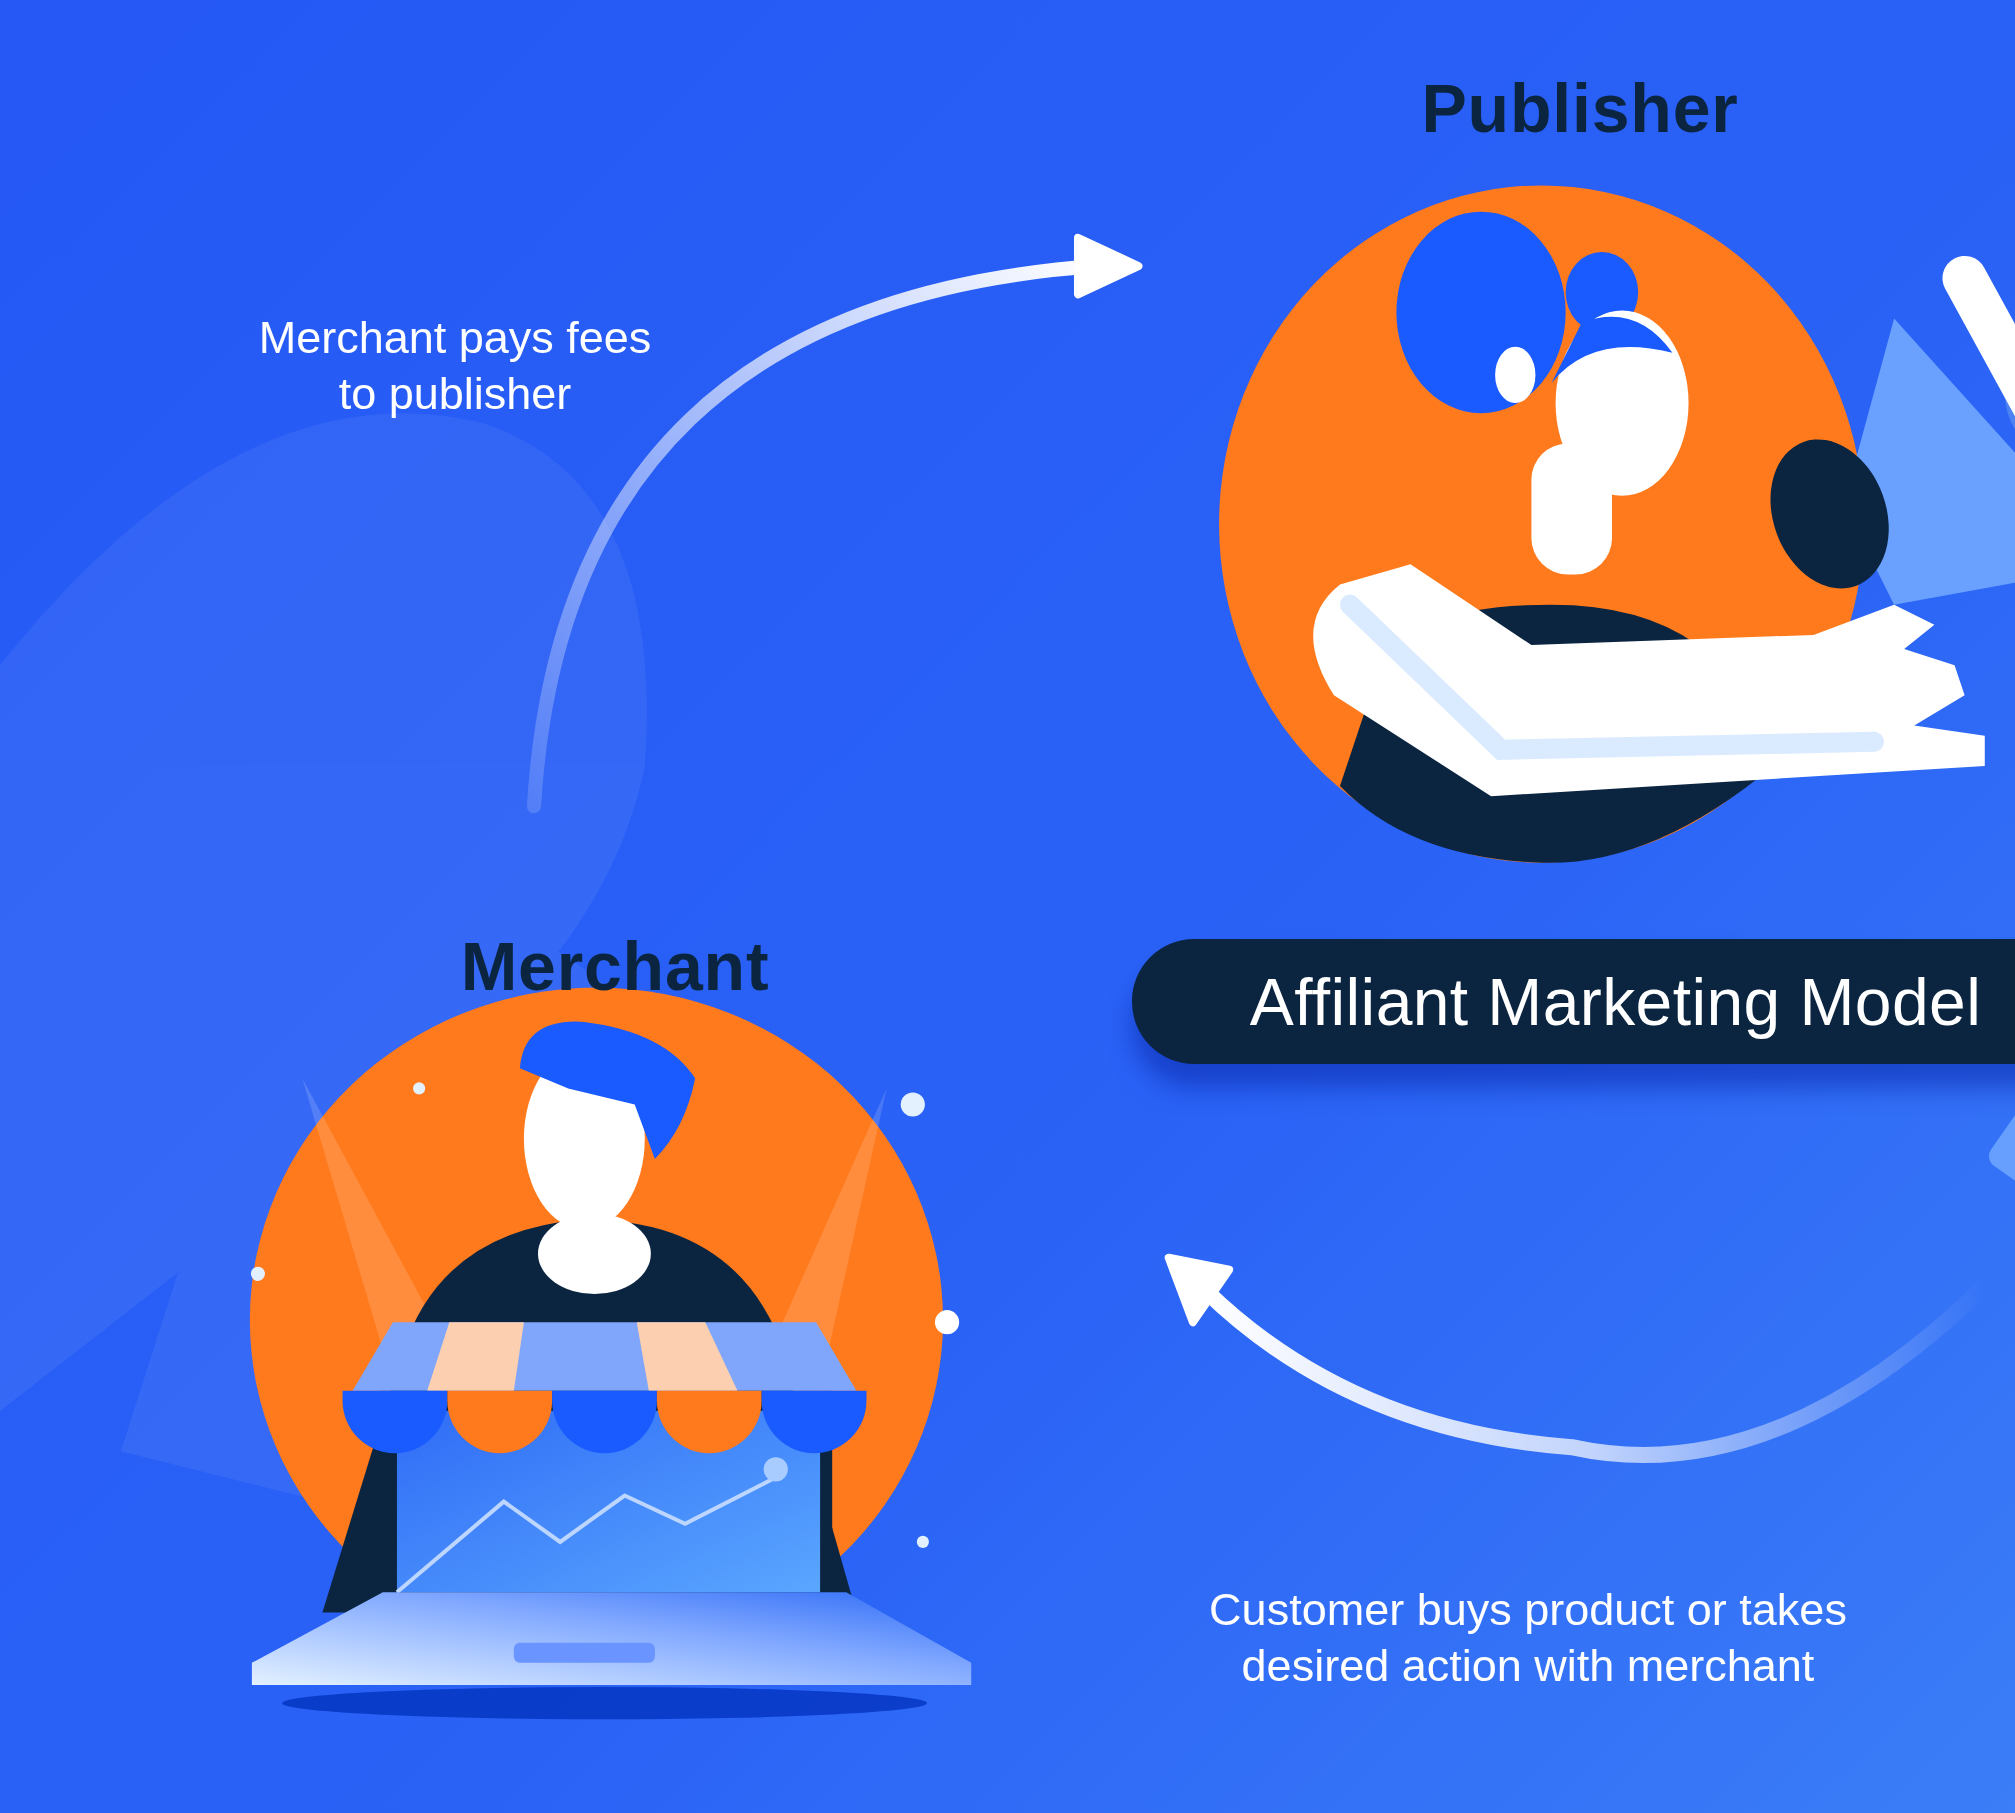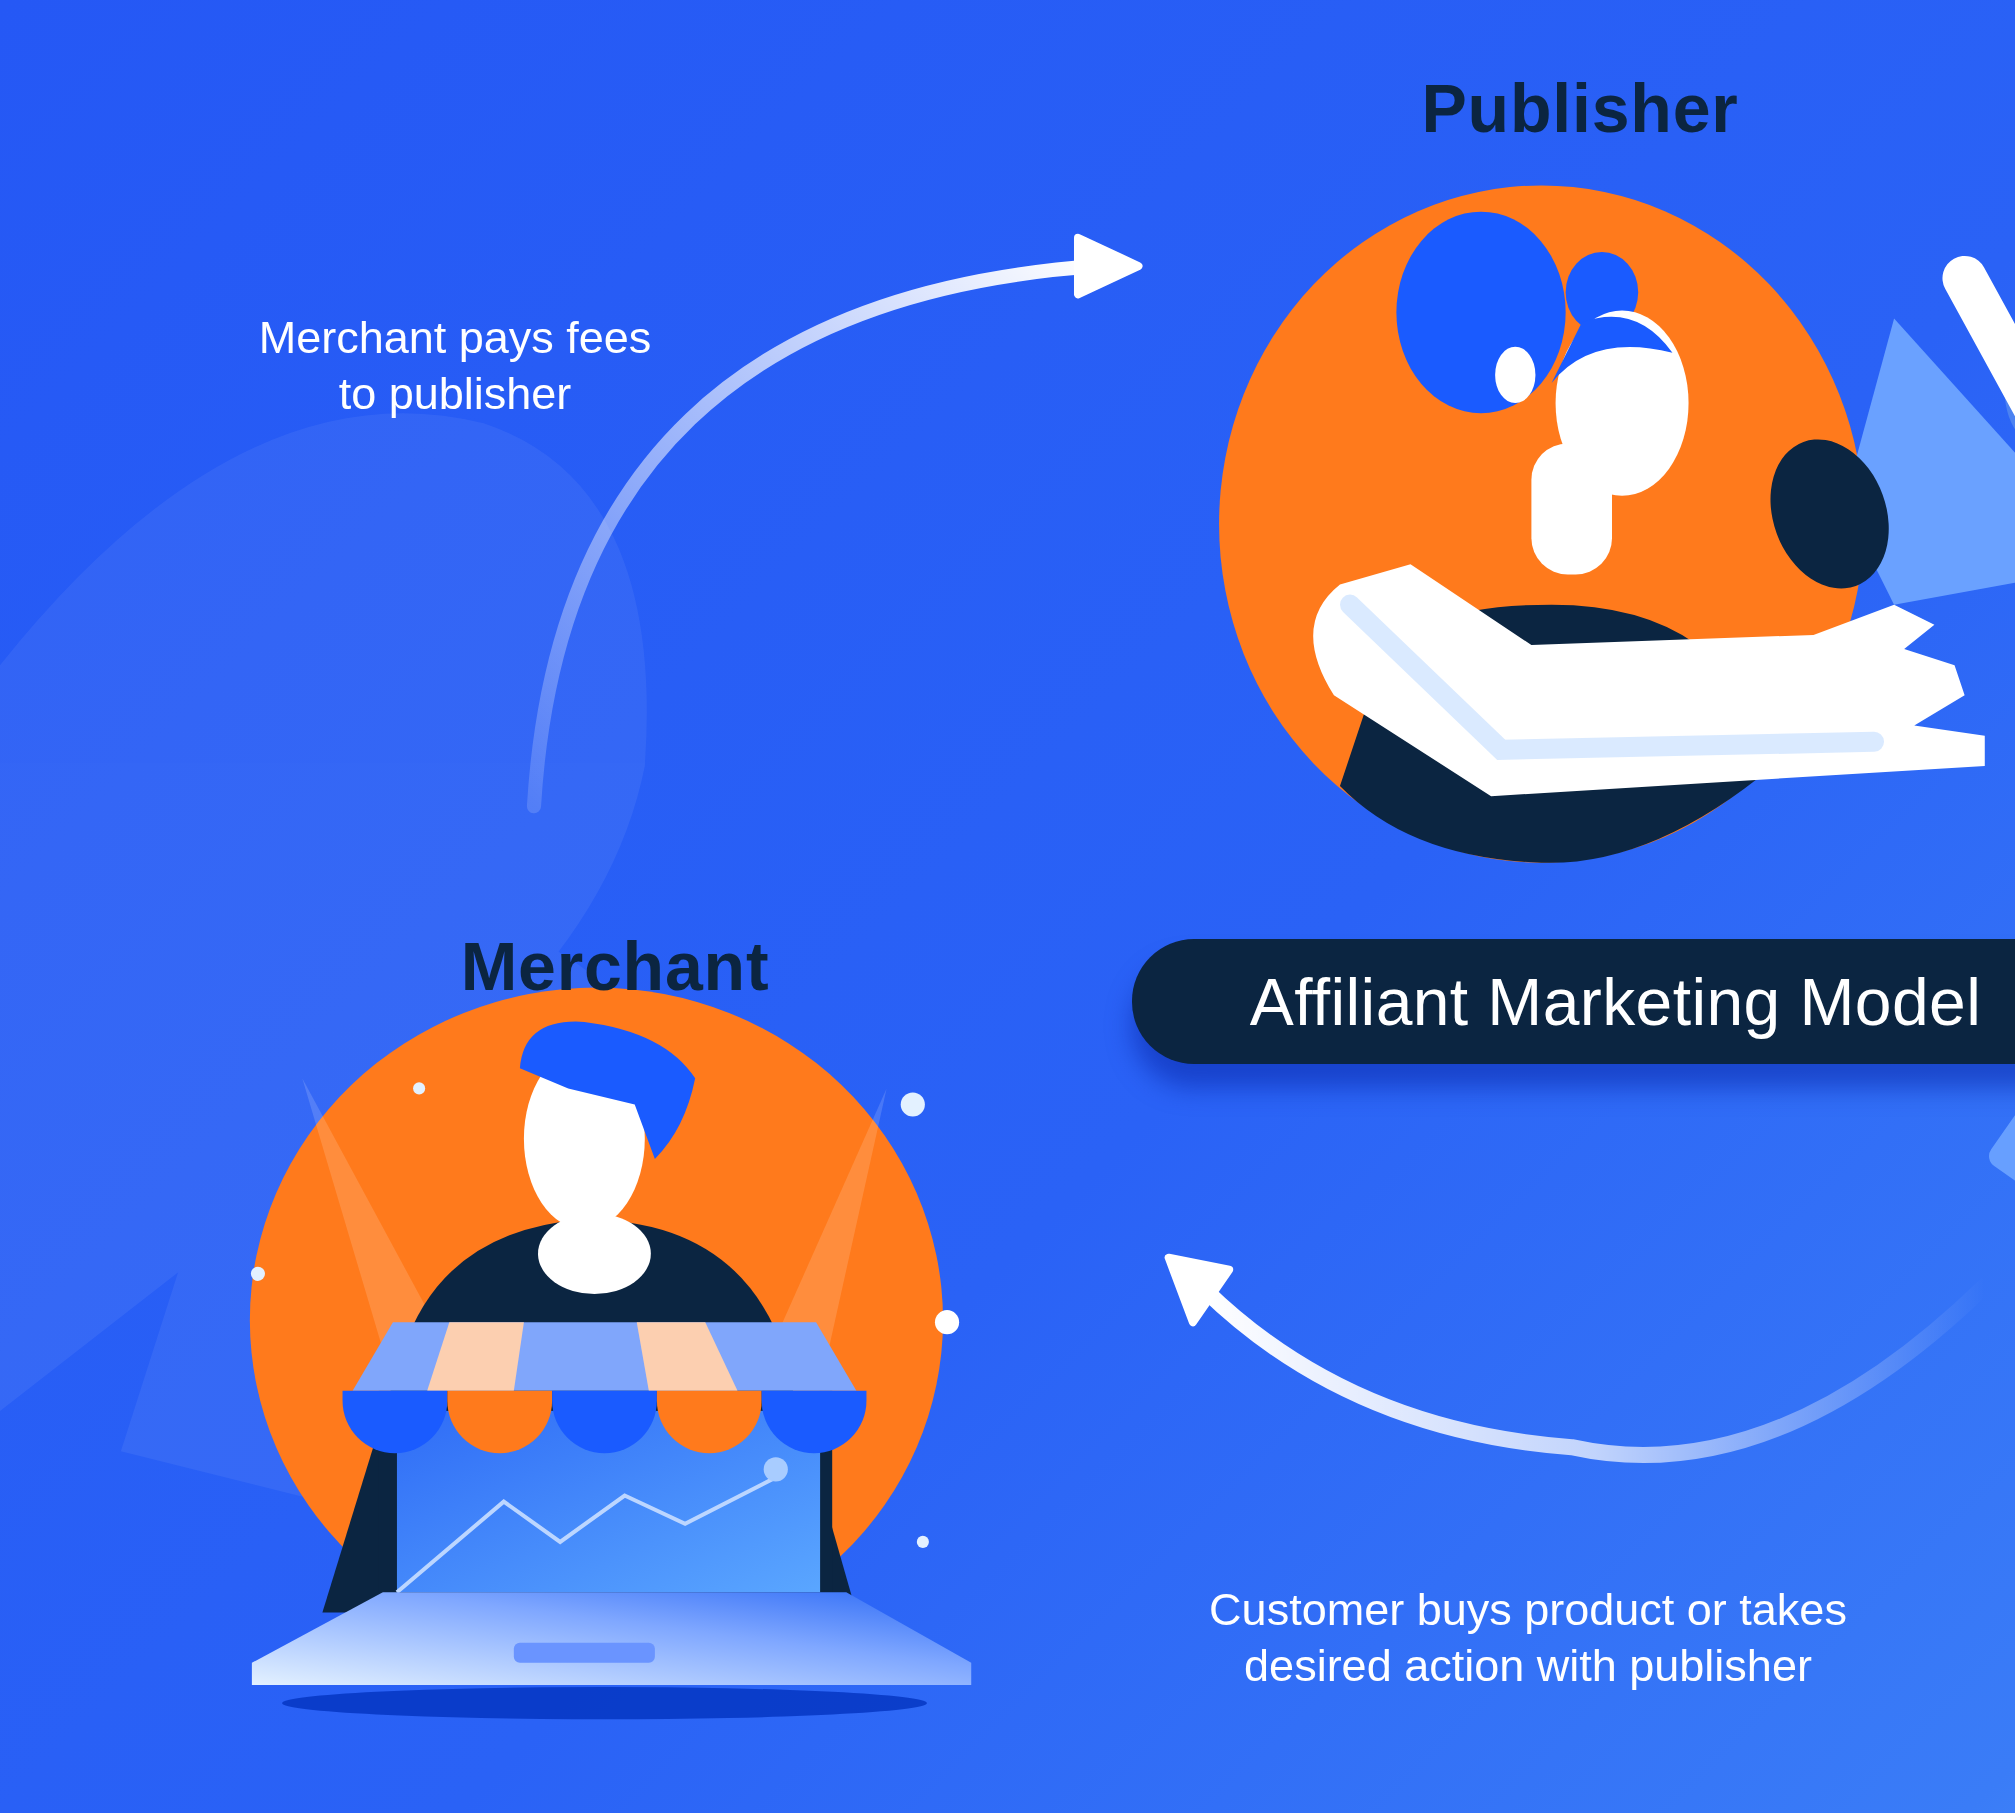--- a/index.html
+++ b/index.html
@@ -163,19 +163,19 @@
 <div class="heading" style="left:1580px; top:69px;">Publisher</div>
 <div class="heading" style="left:615px; top:912px;margin-top:15px;">Merchant</div>
 
 <div class="caption" style="left:455px; top:310px;text-align:center;">
   <div>Merchant pays fees</div>
   <div>to publisher</div>
 </div>
 
 <div class="caption" style="left:1528px; top:1582px;">
   <div>Customer buys product or takes</div>
-  <div>desired action with publisher</div>
+  <div>desired action with merchant</div>
 </div>
 
 <div class="badge">
   <span>Affiliant Marketing Model</span>
 </div>
 
 
 </body></html>

